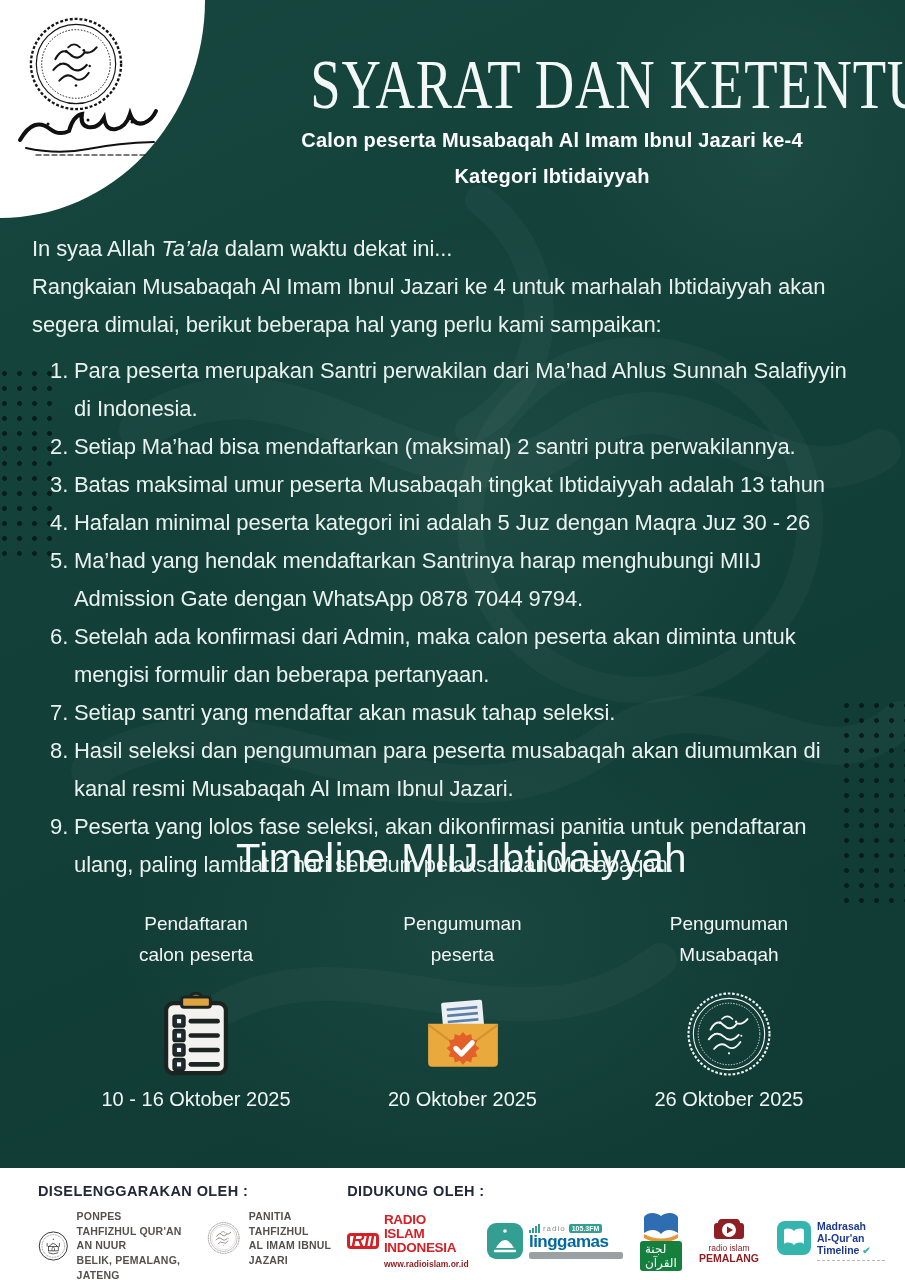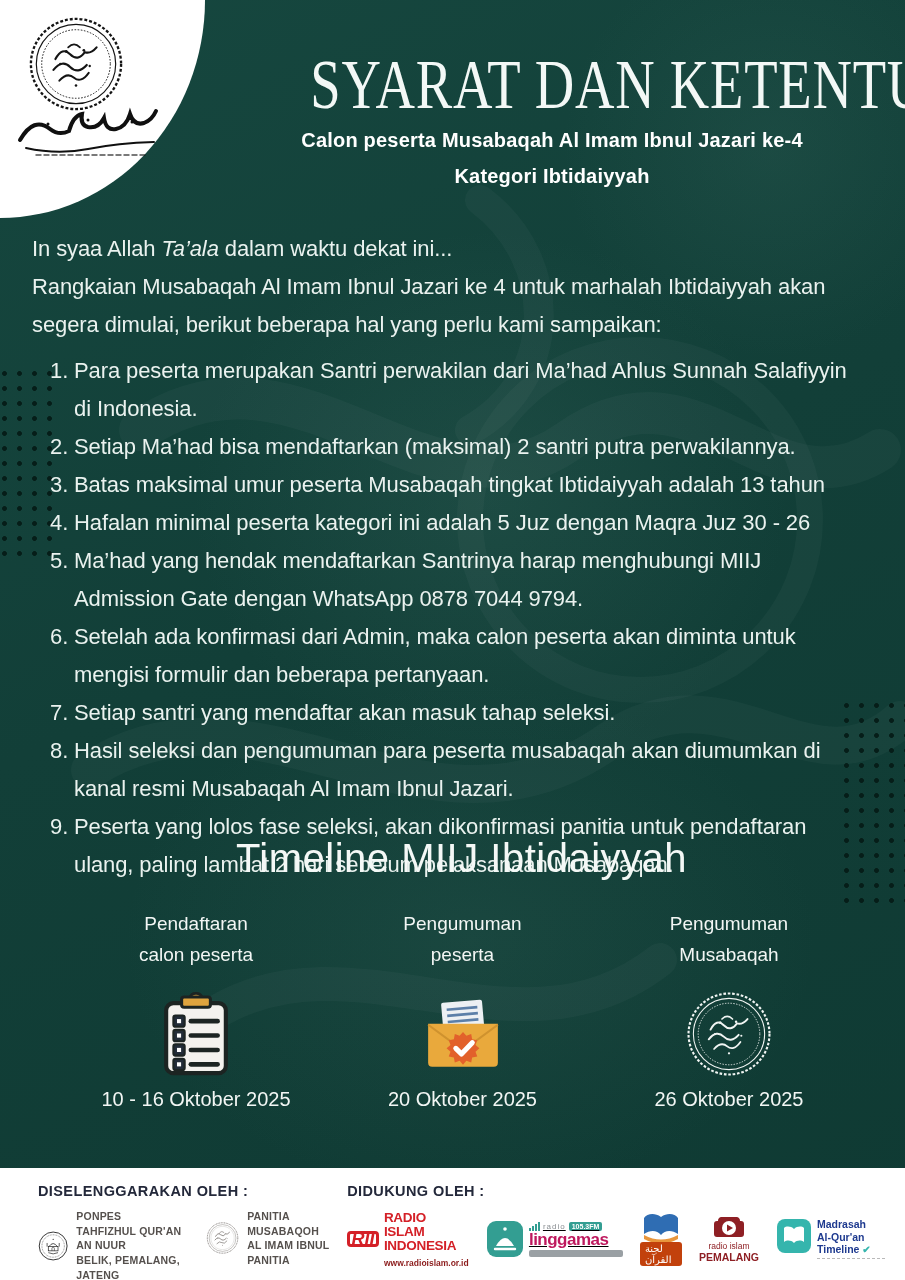--- a/index.html
+++ b/index.html
@@ -82,29 +82,29 @@
   .supporters { display:flex; gap:17px; margin-top:12px; align-items:center; }
 
   .rii { display:flex; gap:5px; align-items:center; }
   .rii-box { width:32px; height:16px; border:3px solid #d42027; border-radius:4px;
     color:#d42027; font-weight:bold; font-size:18px; display:flex; align-items:center; justify-content:center;
     font-style:italic; }
   .rii-l1, .rii-l2 { color:#d42027; font-weight:bold; font-size:13.5px; line-height:1.05; letter-spacing:-0.3px; }
   .rii-url { color:#8c1c1c; font-weight:bold; font-size:8.5px; margin-top:4px; }
 
   .lg { display:flex; gap:5px; align-items:center; }
-  .lg-body { display:flex; flex-direction:column;text-decoration:underline; }
+  .lg-body { display:flex; flex-direction:column; }
   .lg-top { display:flex; align-items:center; gap:3px; }
   .lg-radio { color:#8a8f93; font-size:8px; letter-spacing:1px; }
   .lg-badge { background:#339e92; color:#fff; font-size:7px; font-weight:bold; padding:1px 3px; border-radius:2px; }
-  .lg-name { color:#be185d; font-weight:bold; font-size:17px; line-height:1; letter-spacing:-0.5px; }
+  .lg-name { color:#0369a1; font-weight:bold; font-size:17px; line-height:1; letter-spacing:-0.5px; }
   .lg-strip { width:94px; height:7px; background:#9aa0a4; border-radius:2px; margin-top:2px; }
 
   .lajnah { display:flex; flex-direction:column; align-items:center; }
-  .lajnah-banner { background:#c2410c; color:#ffffff; font-size:10px; padding:1px 5px;
+  .lajnah-banner { background:#15803d; color:#ffffff; font-size:12px; padding:1px 5px;
     border-radius:3px; margin-top:-2px; }
 
   .pml { display:flex; flex-direction:column; align-items:center; }
   .pml-l1 { color:#8e1f24; font-size:8.5px; line-height:1.1; margin-top:1px; }
   .pml-l2 { color:#8e1f24; font-size:10.5px; font-weight:bold; line-height:1.1; }
 
   .mad { display:flex; gap:5px; align-items:flex-start; }
   .mad-text { color:#1e3a8f; font-weight:bold; font-size:10.5px; line-height:1.15; }
   .mad-check { color:#35b5ad; font-size:10px; }
   .mad-tag { width:70px; height:3px; margin-top:2px;
@@ -330,22 +330,22 @@
             <div>PONPES</div>
             <div>TAHFIZHUL QUR'AN AN NUUR</div>
             <div>BELIK, PEMALANG, JATENG</div>
           </div>
         </div>
         <div class="org">
           <svg class="seal-gray" width="46" height="46">
               <use href="#emblem"></use>
             </svg>
           <div class="org-text">
-            <div>PANITIA MUSABAQOH</div>
-            <div>AL IMAM IBNUL PANITIA</div>
+            <div>PANITIA TAHFIZHUL</div>
+            <div>AL IMAM IBNUL JAZARI</div>
           </div>
         </div>
       </div>
     </div>
 
     <div class="f-right">
       <div class="f-heading">DIDUKUNG OLEH :</div>
       <div class="supporters">
 
         <div class="rii">

